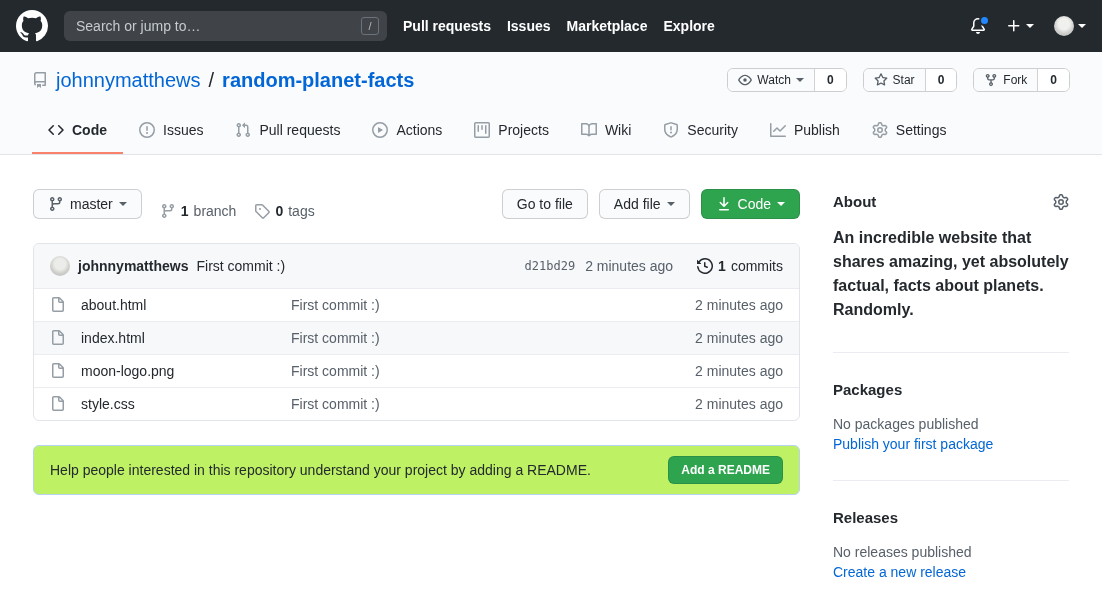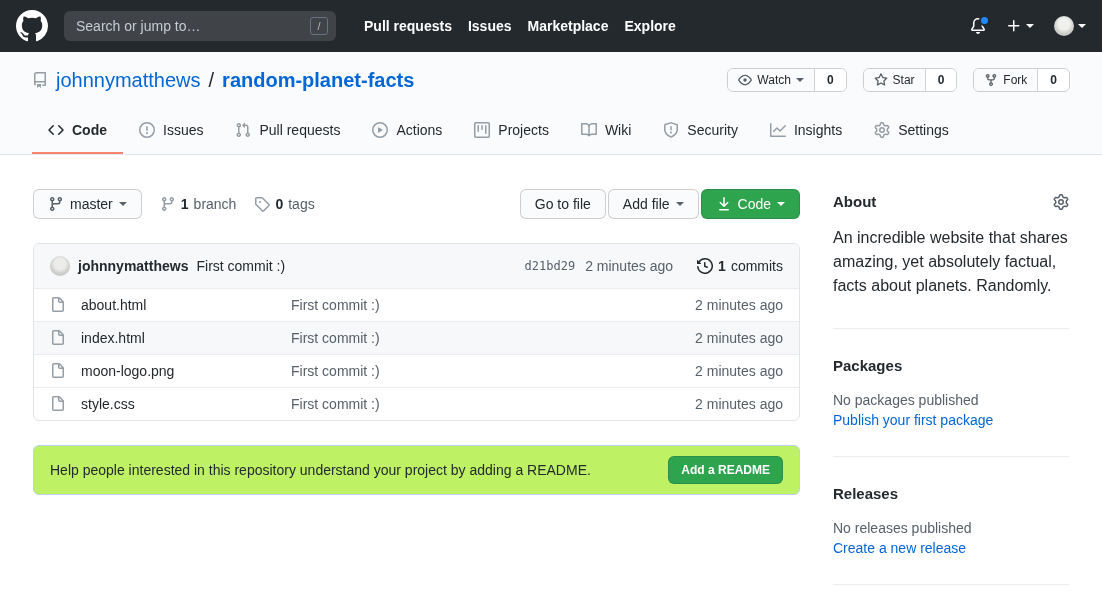--- a/index.html
+++ b/index.html
@@ -9,21 +9,21 @@
     background:#fff; color:#24292e;
     font-family:"Liberation Sans","DejaVu Sans",sans-serif;
     font-size:14px;
   }
   a { text-decoration:none; color:inherit; cursor:pointer; }
   svg.octicon { fill:currentColor; display:block; }
 
   
   .topnav { height:52px; background:#24292e; display:flex; align-items:center; padding:0 16px; }
   .gh-logo { color:#fff; margin-right:16px; cursor:pointer; }
-  .search { position:relative; width:272px; margin-right:28px; }
+  .search { position:relative; width:323px; margin-right:16px; }
   .search input {
     width:100%; height:30px; border:none; border-radius:6px;
     background:hsla(0,0%,100%,.13); color:#fff; font-size:14px;
     padding:0 34px 0 12px; outline:none;
     font-family:"Liberation Sans","DejaVu Sans",sans-serif;
   }
   .search input::placeholder { color:#c6cbd1; }
   .slash-hint {
     position:absolute; right:8px; top:50%; transform:translateY(-50%);
     width:18px; height:18px; border:1px solid #6a737d; border-radius:3px;
@@ -63,32 +63,32 @@
   .tab .octicon { color:#959da5; }
   .tab.active { font-weight:600; border-bottom-color:#f9826c; }
   .tab.active .octicon { color:#24292e; }
 
   
   .container { display:flex; align-items:flex-start; padding:0 33px; margin-top:34px; }
   .main-col { flex:1; min-width:0; margin-right:33px; }
   .sidebar { width:236px; flex-shrink:0; }
 
   
-  .branch-row { display:flex; align-items:center; }
+  .branch-row { display:flex; align-items:flex-end; }
   .btn { display:inline-flex; align-items:center; gap:6px; padding:6px 14px; font-size:14px;
     border:1px solid rgba(27,31,35,.2); border-radius:6px; background:#fafbfc; color:#24292e; cursor:pointer; white-space:nowrap; }
   .btn .octicon { color:#586069; }
   .btn .caret { color:#586069; }
   .btn-green { background:#2ea44f; color:#fff; border-color:rgba(27,31,35,.15); }
   .btn-green .octicon, .btn-green .caret { color:#fff; }
   .branch-meta { display:flex; align-items:center; gap:18px; margin-left:18px; color:#586069; }
   .meta-item { display:flex; align-items:center; gap:5px; cursor:pointer; }
   .meta-item .octicon { color:#959da5; }
   .meta-count { font-weight:600; color:#24292e; }
-  .branch-row-right { margin-left:auto; display:flex; gap:2px; }
+  .branch-row-right { margin-left:auto; display:flex; gap:11px; }
 
   
   .file-table { margin-top:24px; border:1px solid #e1e4e8; border-radius:6px; }
   .commit-header { display:flex; align-items:center; gap:8px; background:#f6f8fa; padding:12px 16px; border-radius:6px 6px 0 0; }
   .commit-avatar { width:20px; height:20px; border-radius:50%; flex-shrink:0;
     background:radial-gradient(circle at 50% 40%, #ececea 0 35%, #cfcfcb 60%, #b5b9bc 100%); }
   .commit-author { font-weight:600; cursor:pointer; }
   .commit-msg { color:#24292e; cursor:pointer; }
   .commit-right { margin-left:auto; display:flex; align-items:center; gap:10px; color:#586069; }
   .commit-hash { font-family:"DejaVu Sans Mono","Liberation Mono",monospace; font-size:12px; cursor:pointer;text-align:center; }
@@ -105,21 +105,21 @@
   .banner-text { font-size:14px; color:#24292e; }
   .banner-btn { margin-left:auto; background:#2ea44f; color:#fff; border:1px solid rgba(27,31,35,.15);
     border-radius:6px; font-size:12px; font-weight:600; padding:6px 12px; cursor:pointer;
     font-family:"Liberation Sans","DejaVu Sans",sans-serif; }
 
   
   .sidebar h2 { font-size:15px; font-weight:700; margin:0; }
   .sb-about { padding:4px 0 30px; }
   .about-head { display:flex; align-items:center; justify-content:space-between; }
   .about-head .octicon { color:#586069; cursor:pointer; }
-  .about-desc { font-size:16px; line-height:1.5; margin:16px 0 0; color:#24292e; }
+  .about-desc { font-size:16px; line-height:1.5; margin:16px 0 0; color:#24292e;font-weight:bold; }
   .sb-section { border-top:1px solid #eaecef; padding:28px 0; }
   .sb-empty { font-size:14px; color:#586069; margin:18px 0 4px; }
   .sb-link { display:block; font-size:14px; color:#0366d6; }
   .sb-end { border-top:1px solid #eaecef; }
 </style>
 </head>
 <body>
 
 <header class="topnav">
   <span class="gh-logo">
@@ -239,21 +239,21 @@
     <a class="tab">
       <svg class="octicon" width="16" height="16" viewBox="0 0 16 16">
           <path fill-rule="evenodd" d="M7.467.133a1.75 1.75 0 011.066 0l5.25 1.68A1.75 1.75 0 0115 3.48V7c0 1.566-.32 3.182-1.303 4.682-.983 1.498-2.585 2.813-5.032 3.855a1.7 1.7 0 01-1.33 0c-2.447-1.042-4.049-2.357-5.032-3.855C1.32 10.182 1 8.566 1 7V3.48a1.75 1.75 0 011.217-1.667l5.25-1.68zm.61 1.429a.25.25 0 00-.153 0l-5.25 1.68a.25.25 0 00-.174.238V7c0 1.358.275 2.666 1.057 3.86.784 1.194 2.121 2.34 4.366 3.297a.2.2 0 00.154 0c2.245-.956 3.582-2.104 4.366-3.298C13.225 9.666 13.5 8.358 13.5 7V3.48a.25.25 0 00-.174-.237l-5.25-1.68zM9 10.5a1 1 0 11-2 0 1 1 0 012 0zm-.25-5.75a.75.75 0 10-1.5 0v3a.75.75 0 001.5 0v-3z"></path>
         </svg>
       <span>Security</span>
     </a>
     <a class="tab">
       <svg class="octicon" width="16" height="16" viewBox="0 0 16 16">
           <path fill-rule="evenodd" d="M1.5 1.75a.75.75 0 00-1.5 0v12.5c0 .414.336.75.75.75h14.5a.75.75 0 000-1.5H1.5V1.75zm14.28 2.53a.75.75 0 00-1.06-1.06L10 7.94 7.53 5.47a.75.75 0 00-1.06 0L3.22 8.72a.75.75 0 001.06 1.06L7 7.06l2.47 2.47a.75.75 0 001.06 0l5.25-5.25z"></path>
         </svg>
-      <span>Insights</span>
+      <span>Publish</span>
     </a>
     <a class="tab">
       <svg class="octicon" width="16" height="16" viewBox="0 0 16 16">
           <path fill-rule="evenodd" d="M7.429 1.525a6.593 6.593 0 011.142 0c.036.003.108.036.137.146l.289 1.105c.147.56.55.967.997 1.189.174.086.341.183.501.29.417.278.97.423 1.53.27l1.102-.303c.11-.03.175.016.195.046.219.31.41.641.573.989.014.031.022.11-.059.19l-.815.806c-.411.406-.562.957-.53 1.456a4.588 4.588 0 010 .582c-.032.499.119 1.05.53 1.456l.815.806c.08.08.073.159.059.19a6.494 6.494 0 01-.573.99c-.02.029-.086.074-.195.045l-1.103-.303c-.559-.153-1.112-.008-1.529.27-.16.107-.327.204-.5.29-.449.222-.851.628-.998 1.189l-.289 1.105c-.029.11-.101.143-.137.146a6.613 6.613 0 01-1.142 0c-.036-.003-.108-.037-.137-.146l-.289-1.105c-.147-.56-.55-.967-.997-1.189a4.502 4.502 0 01-.501-.29c-.417-.278-.97-.423-1.53-.27l-1.102.303c-.11.03-.175-.016-.195-.046a6.492 6.492 0 01-.573-.989c-.014-.031-.022-.11.059-.19l.815-.806c.411-.406.562-.957.53-1.456a4.587 4.587 0 010-.582c.032-.499-.119-1.05-.53-1.456l-.815-.806c-.08-.08-.073-.159-.059-.19.163-.348.354-.679.573-.989.02-.03.085-.076.195-.046l1.103.303c.559.153 1.112.008 1.529-.27.16-.107.327-.204.5-.29.449-.222.851-.628.998-1.189l.289-1.105c.029-.11.101-.143.137-.146zM8 0c-.236 0-.47.01-.701.03-.743.065-1.29.615-1.458 1.261l-.29 1.106c-.017.066-.078.158-.211.224a5.994 5.994 0 00-.668.386c-.123.082-.233.09-.3.071L3.27 2.776c-.644-.177-1.392.02-1.82.63a7.977 7.977 0 00-.704 1.217c-.315.675-.111 1.422.363 1.891l.815.806c.05.048.098.147.088.294a6.084 6.084 0 000 .772c.01.147-.038.246-.088.294l-.815.806c-.474.469-.678 1.216-.363 1.891.2.428.436.835.704 1.218.428.609 1.176.806 1.82.63l1.103-.303c.066-.019.176-.011.299.071.213.143.436.272.668.386.133.066.194.158.212.224l.289 1.106c.169.646.715 1.196 1.458 1.26a8.094 8.094 0 001.402 0c.743-.064 1.29-.614 1.458-1.26l.29-1.106c.017-.066.078-.158.211-.224a5.98 5.98 0 00.668-.386c.123-.082.233-.09.3-.071l1.102.302c.644.177 1.392-.02 1.82-.63.268-.382.505-.789.704-1.217.315-.675.111-1.422-.364-1.891l-.814-.806c-.05-.048-.098-.147-.088-.294a6.1 6.1 0 000-.772c-.01-.147.039-.246.088-.294l.814-.806c.475-.469.679-1.216.364-1.891a7.992 7.992 0 00-.704-1.218c-.428-.609-1.176-.806-1.82-.63l-1.103.303c-.066.019-.176.011-.299-.071a5.991 5.991 0 00-.668-.386c-.133-.066-.194-.158-.212-.224L10.16 1.29C9.99.645 9.444.095 8.701.031A8.094 8.094 0 008 0zm1.5 8a1.5 1.5 0 11-3 0 1.5 1.5 0 013 0zM11 8a3 3 0 11-6 0 3 3 0 016 0z"></path>
         </svg>
       <span>Settings</span>
     </a>
   </nav>
 </section>
 

